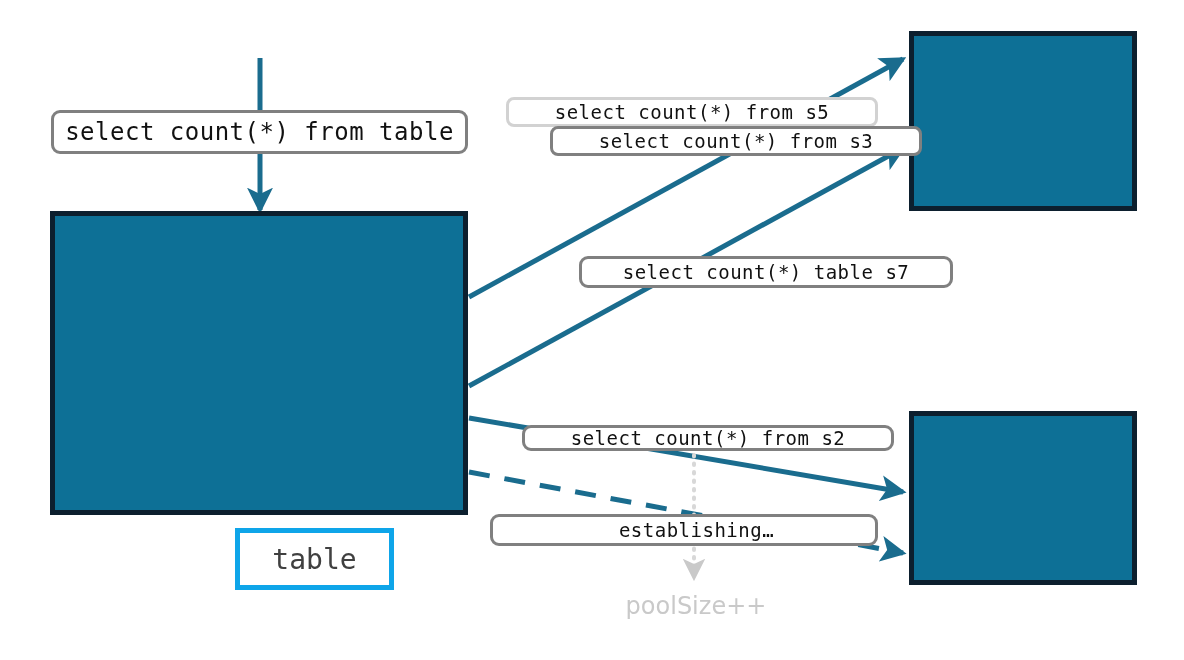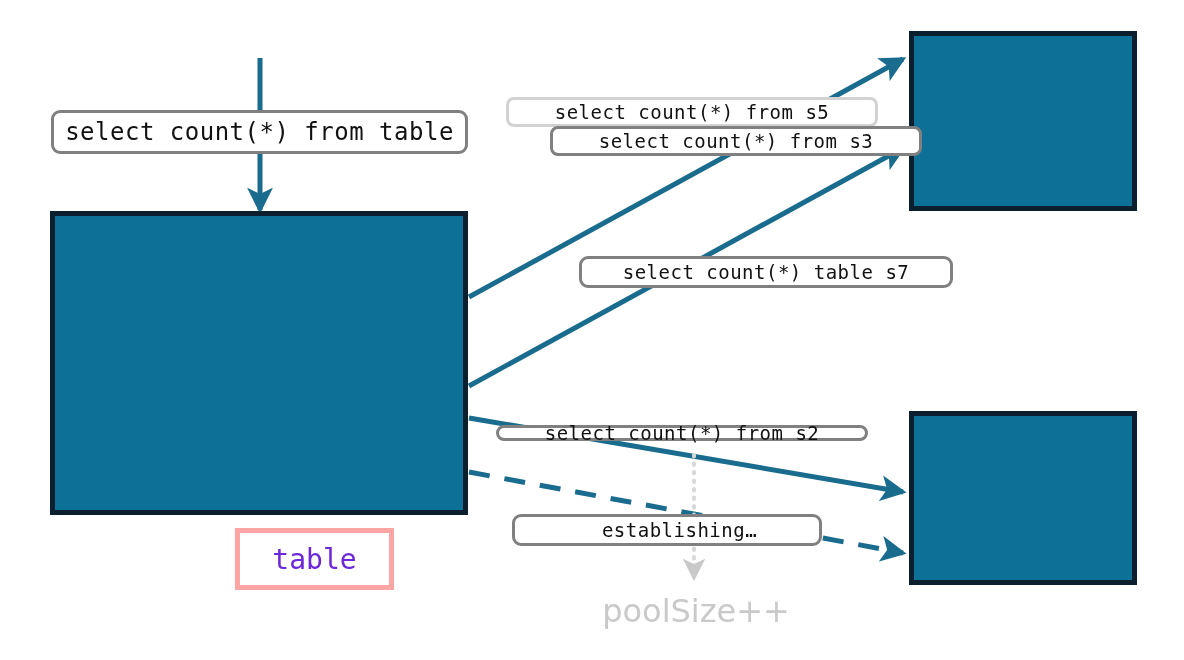--- a/index.html
+++ b/index.html
@@ -50,27 +50,27 @@
     left: 909px;
     top: 411px;
     width: 228px;
     height: 174px;
   }
 
   
   .node {
     position: absolute;
     background: #ffffff;
-    border: 5px solid #fca5a5;
+    border: 5px solid #0ea5e9;
     box-sizing: border-box;
     display: flex;
     align-items: center;
     justify-content: center;
     font-family: "DejaVu Sans Mono", monospace;
-    color: #6d28d9;
+    color: #404040;
   }
   #node-table {
     left: 180px;
     top: 312px;
     width: 159px;
     height: 62px;
     font-size: 28px;
   }
 
   
@@ -114,42 +114,42 @@
     border-radius: 8px;
     margin-left: 44px;
   }
   #pill-s7 {
     left: 579px;
     top: 256px;
     width: 374px;
     height: 32px;
   }
   #pill-s2 {
-    left: 496px;
+    left: 522px;
     top: 425px;
     width: 372px;
-    height: 16px;
+    height: 26px;
   }
   #pill-establishing {
-    left: 512px;
+    left: 490px;
     top: 514px;
-    width: 310px;
+    width: 388px;
     height: 32px;
     padding-left: 25px;
   }
 
   
   #poolsize {
     position: absolute;
     left: 598px;
     top: 592px;
     width: 196px;
     text-align: center;
     font-family: "DejaVu Sans", sans-serif;
-    font-size: 32px;
+    font-size: 24px;
     color: #c9c9c9;
     white-space: nowrap;
     background-image:
       linear-gradient(45deg, transparent 46%, #ff2020 46%, #ff2020 54%, transparent 54%);
     background-size: 5px 4px;
     background-repeat: repeat-x;
     background-position: left bottom 1px;
     padding-bottom: 4px;
   }
   #poolsize-inner {

